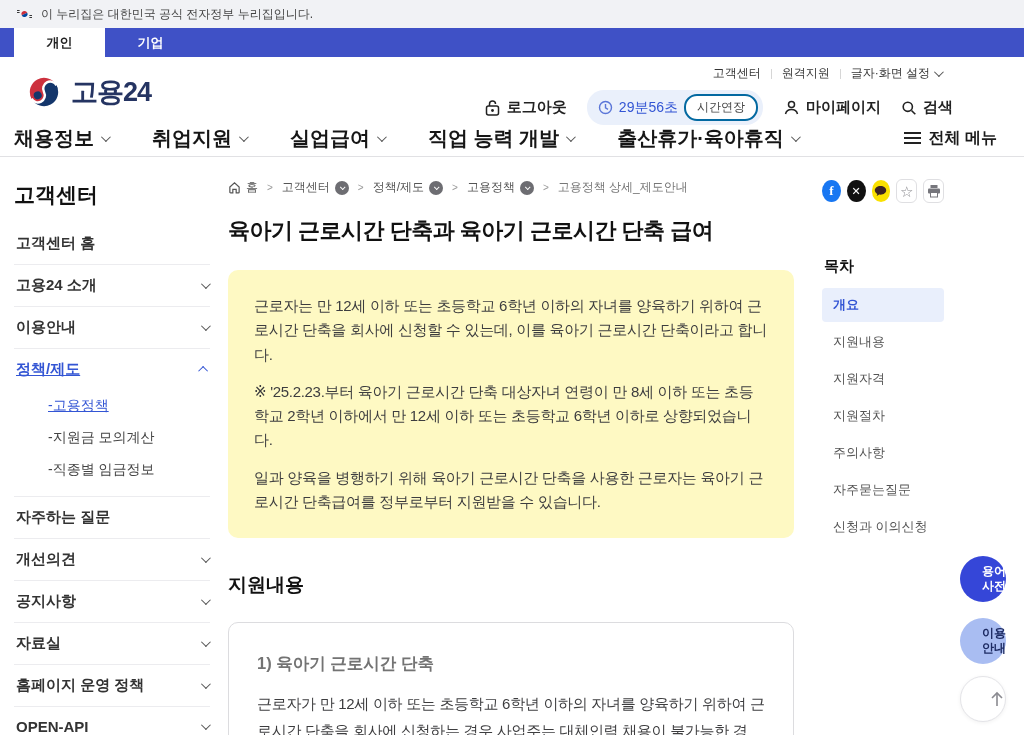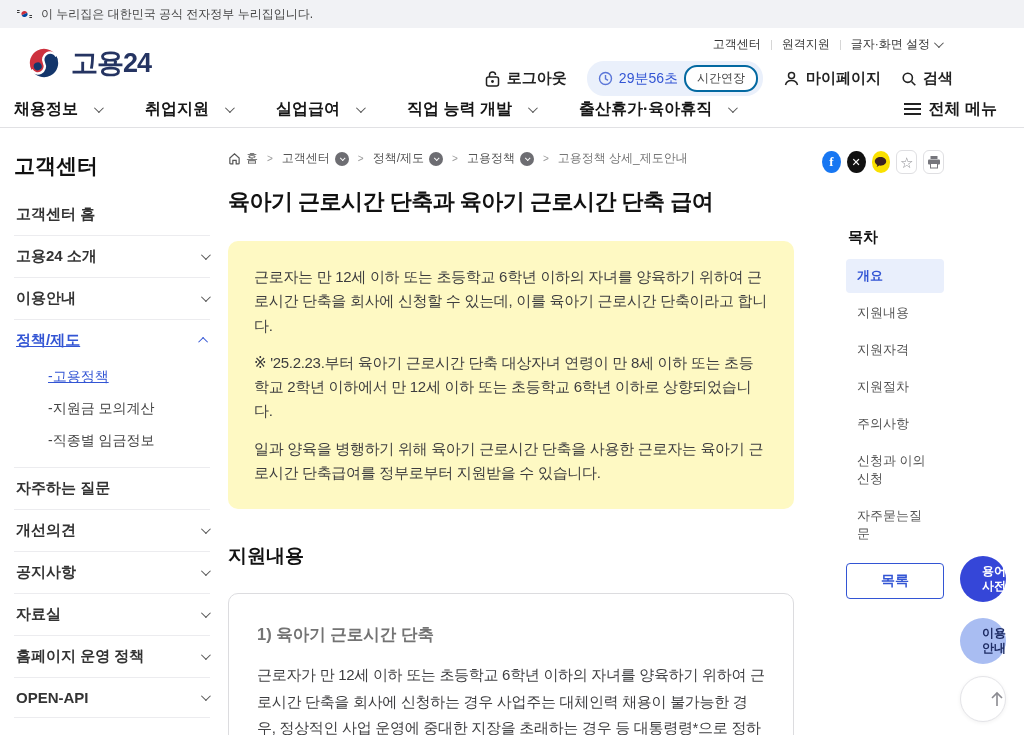--- a/index.html
+++ b/index.html
@@ -36,21 +36,21 @@
   .session-pill{display:flex;align-items:center;gap:6px;background:#eaf0fb;
     border-radius:17px;padding:4px 5px 4px 11px;}
   .session-time{font-size:14px;font-weight:400;color:var(--accent);}
   .extend-btn{font-size:12px;color:#444;background:#fff;border:2px solid #0369a1;
     border-radius:13px;padding:3px 11px;cursor:pointer;font-family:inherit;}
 
   
   .nav-bar{height:31px;border-bottom:1px solid #e1e1e4;display:flex;align-items:center;
     padding:0 27px 6px 14px;justify-content:space-between;}
   .nav-items{display:flex;gap:44px;}
-  .nav-item{display:flex;align-items:center;gap:16px;font-size:16px;font-weight:700;
+  .nav-item{display:flex;align-items:center;gap:7px;font-size:20px;font-weight:700;
     color:#161616;cursor:pointer;}
   .all-menu{display:flex;align-items:center;gap:8px;font-size:16px;font-weight:700;cursor:pointer;}
   .chev{display:inline-block;width:7px;height:7px;border-right:1.6px solid #555;
     border-bottom:1.6px solid #555;transform:rotate(45deg) translateY(-2px);}
   .chev.up{transform:rotate(-135deg) translateY(-2px);}
   .chev.blue{border-color:var(--accent);}
   .burger{display:inline-block;width:17px;height:2px;background:#222;position:relative;}
   .burger::before,.burger::after{content:"";position:absolute;left:0;width:17px;height:2px;background:#222;}
   .burger::before{top:-5px}.burger::after{top:5px}
 
@@ -93,21 +93,21 @@
   
   .social-row{display:flex;gap:6px;align-items:center;}
   .s-circle{width:22px;height:22px;border-radius:50%;display:inline-flex;align-items:center;
     justify-content:center;cursor:pointer;}
   .s-fb{background:#1877f2;color:#fff;font-weight:800;font-size:13px;font-family:"Liberation Serif",serif;}
   .s-x{background:#111;color:#fff;font-weight:800;font-size:11px;}
   .s-kakao{background:#fae100;}
   .s-box{width:24px;height:24px;border:1px solid #dfdfe2;border-radius:6px;background:#fff;
     display:inline-flex;align-items:center;justify-content:center;cursor:pointer;}
   .star{color:#8b8b90;font-size:15px;line-height:1;}
-  .toc{margin-top:54px;margin-left:24px;}
+  .toc{margin-top:54px;}
   .toc-title{font-size:15px;font-weight:800;color:#111;margin-bottom:12px;padding-left:2px;}
   .toc-item{font-size:13px;color:#555;padding:8px 11px;border-radius:4px;cursor:pointer;margin-bottom:3px;}
   .toc-item.active{background:#e9effc;color:var(--accent);font-weight:700;}
   .list-btn{display:block;width:100%;margin-top:12px;background:#fff;border:1px solid var(--accent);
     color:var(--accent);font-size:14px;font-weight:700;padding:8px 0;border-radius:4px;
     cursor:pointer;font-family:inherit;}
 
   
   .float-btn{position:absolute;right:18px;width:46px;height:46px;border-radius:50%;
     display:flex;flex-direction:column;align-items:flex-end;justify-content:center;
@@ -134,20 +134,28 @@
             <rect x="1" y="2" width="2.6" height="1"></rect>
             <rect x="1" y="4" width="2.6" height="1"></rect>
             <rect x="13.4" y="7" width="2.6" height="1"></rect>
             <rect x="13.4" y="9" width="2.6" height="1"></rect>
           </g>
       </svg>
     </span>
     <span>이 누리집은 대한민국 공식 전자정부 누리집입니다.</span>
   </div>
 
+  <div class="tab-bar">
+    <div class="tab active">
+      <span>개인</span>
+    </div>
+    <div class="tab">
+      <span>기업</span>
+    </div>
+  </div>
 
   <div class="header">
     <div class="logo">
       <span>
         <svg width="34" height="34" viewBox="0 0 36 36">
           <g transform="rotate(-28 18 18)">
             <path d="M3 18a15 15 0 0 1 30 0z" fill="#cd313e"></path>
             <path d="M3 18a15 15 0 0 0 30 0z" fill="#14366b"></path>
             <circle cx="10.5" cy="18" r="7.5" fill="#cd313e"></circle>
             <circle cx="25.5" cy="18" r="7.5" fill="#14366b"></circle>
@@ -365,23 +373,22 @@
         </span>
       </div>
 
       <div class="toc">
         <div class="toc-title">목차</div>
         <div class="toc-item active">개요</div>
         <div class="toc-item">지원내용</div>
         <div class="toc-item">지원자격</div>
         <div class="toc-item">지원절차</div>
         <div class="toc-item">주의사항</div>
+        <div class="toc-item">자주묻는질문</div>
         <div class="toc-item">신청과 이의신청</div>
-        <div class="toc-item">자주묻는질문</div>
-        <button class="list-btn">목록</button>
       </div>
     </div>
   </div>
 
   <div class="float-btn f-dict">
     <span>용어</span>
     <span>사전</span>
   </div>
   <div class="float-btn f-guide">
     <span>이용</span>

